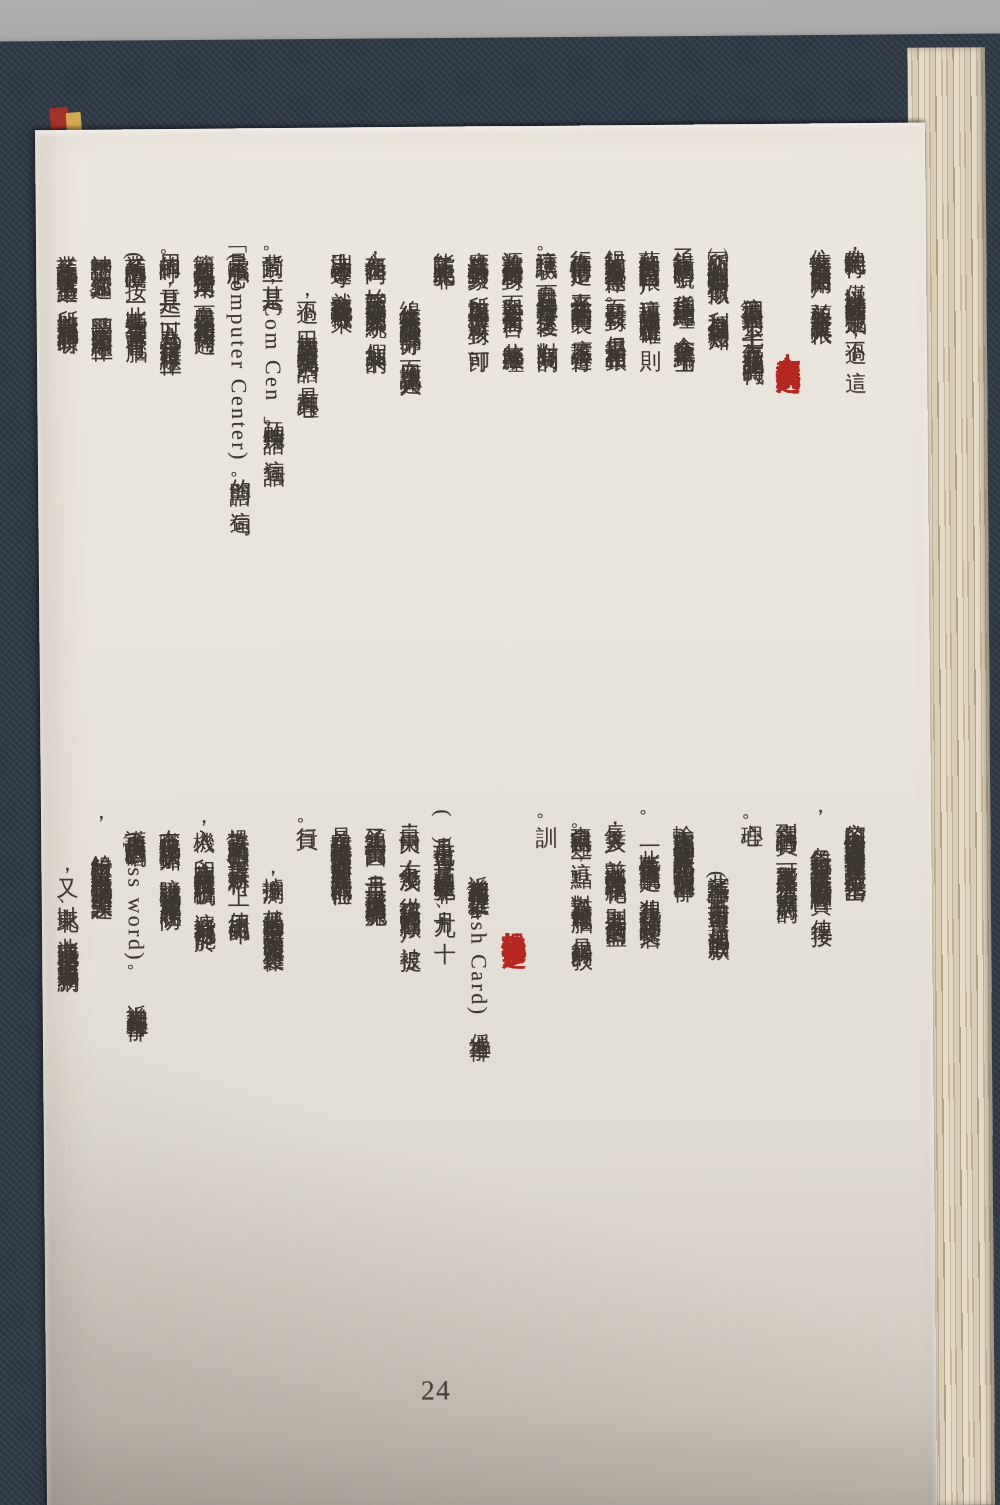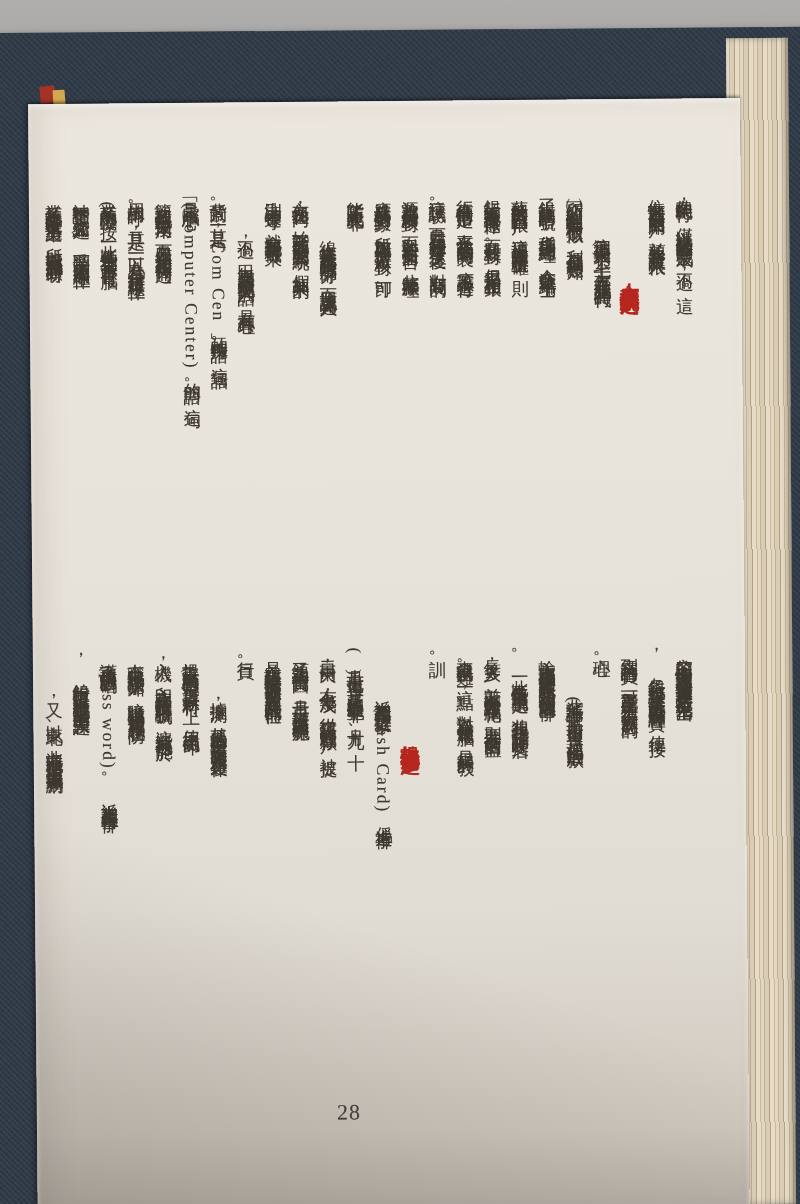--- a/index.html
+++ b/index.html
@@ -129,15 +129,15 @@
         <div class="col">行員。</div>
         <div class="col">　　據推測，其僞造的手法是在還沒有印入資料之製作</div>
         <div class="col">提款卡之材料的磁帶(提款卡原材料)上，使用磁氣印</div>
         <div class="col">入機，印入存款戶帳號及暗證號碼。這些資料他可能於</div>
         <div class="col">在職中就已設法探知了。暗證號碼相當於電腦系統在防</div>
         <div class="col">護上所使用的暗碼(pass word)。近畿相互銀行事件</div>
         <div class="col">，給銀行留下了對暗證號碼管理上的重大課題。</div>
         <div class="col">　　又，以東北、北海道地區加盟「信金現款服務網」</div>
       </div>
 
-    <div class="page-number">28</div>
+    <div class="page-number">24</div>
   </div>
 </div>
 
 </body></html>

